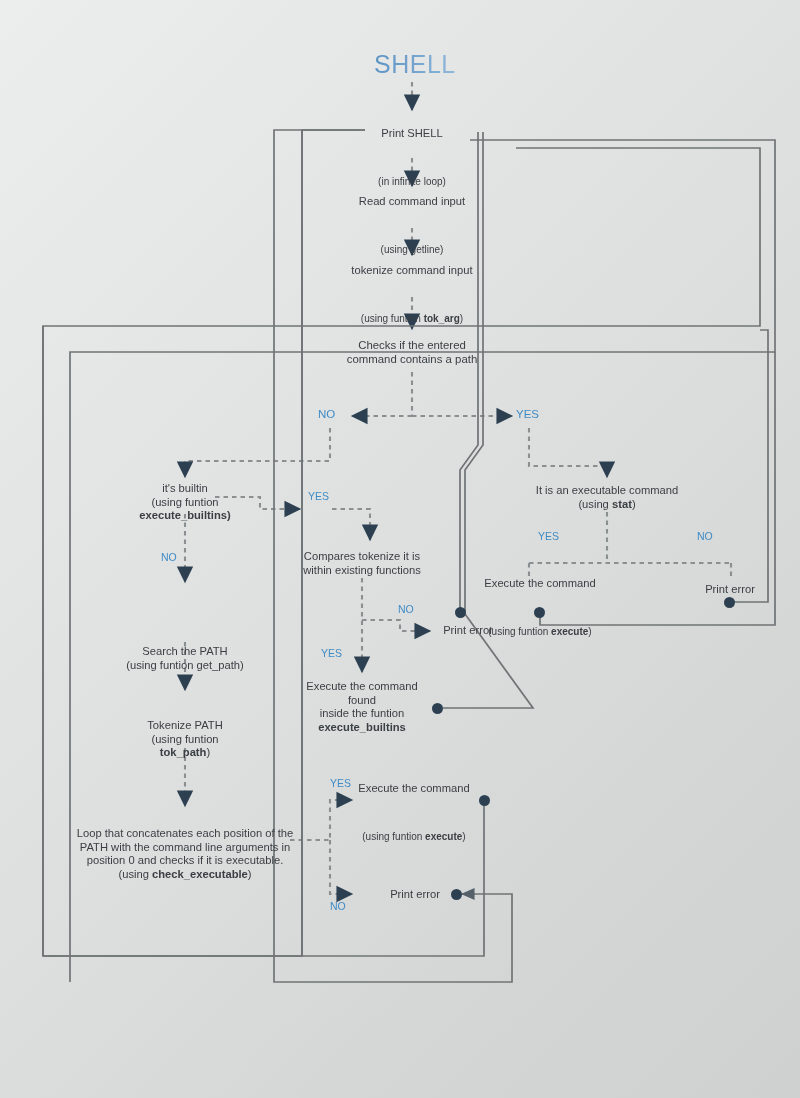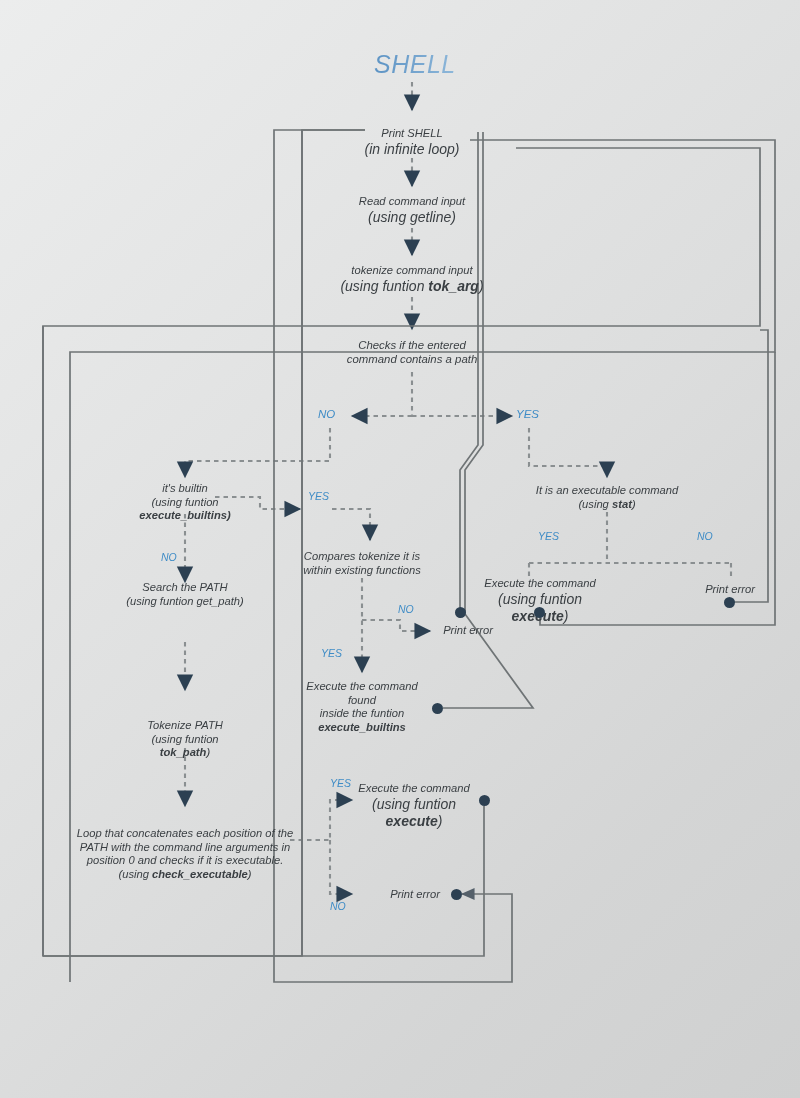--- a/index.html
+++ b/index.html
@@ -2,25 +2,25 @@
 <html><head>
 <meta charset="utf-8">
 <style>
   html,body{margin:0;padding:0;}
   body{
     width:800px;height:1098px;
     background:linear-gradient(135deg,#eceded 0%,#e4e5e5 28%,#dcdddd 55%,#d4d5d5 78%,#cfd0d0 100%);
     font-family:"Liberation Sans",sans-serif;
     overflow:hidden;position:relative;
   }
-  #stage{position:absolute;left:0;top:0;width:800px;height:1098px;font-style:italic;}
+  #stage{position:absolute;left:0;top:0;width:800px;height:1098px;}
   svg.wires{position:absolute;left:0;top:0;width:800px;height:1098px;pointer-events:none;}
   .node{position:absolute;text-align:center;color:#3a3f43;line-height:1.22;}
   .node .l1{display:block;font-size:11.2px;}
-  .node .l2{display:block;font-size:14px;}
+  .node .l2{display:block;font-size:10px;margin-top:35px;}
   .node.big .l1{font-size:11.4px;}
   .node b{font-weight:bold;}
   .title{position:absolute;font-size:25px;letter-spacing:.5px;
     background:linear-gradient(90deg,#5c93c4 0%,#77a6cf 55%,#8fb8da 100%);
     -webkit-background-clip:text;background-clip:text;color:#6d9ecb;
     -webkit-text-fill-color:transparent;}
   .lbl{position:absolute;font-size:11.5px;color:#3f8cc6;}
   .lbl.sm{font-size:10.5px;}
   .dot{position:absolute;width:11px;height:11px;border-radius:50%;background:#2c4052;}
 </style>
@@ -125,21 +125,21 @@
   </div>
   <div class="dot" style="left:455px;top:607px;"></div>
 
   <div class="node" style="left:292px;top:680px;width:140px;">
     <span class="l1">Execute the command found</span>
     <span class="l1">inside the funtion</span>
     <span class="l1"><b>execute_builtins</b></span>
   </div>
   <div class="dot" style="left:432px;top:703px;"></div>
 
-  <div class="node" style="left:120px;top:581px;width:130px;">
+  <div class="node" style="left:120px;top:645px;width:130px;">
     <span class="l1">Search the PATH</span>
     <span class="l1">(using funtion get_path)</span>
   </div>
 
   <div class="node" style="left:125px;top:719px;width:120px;">
     <span class="l1">Tokenize PATH</span>
     <span class="l1"><span>(using funtion </span><b>tok_path</b><span>)</span></span>
   </div>
 
   <div class="node" style="left:75px;top:820px;width:220px;margin-top:7px;">

